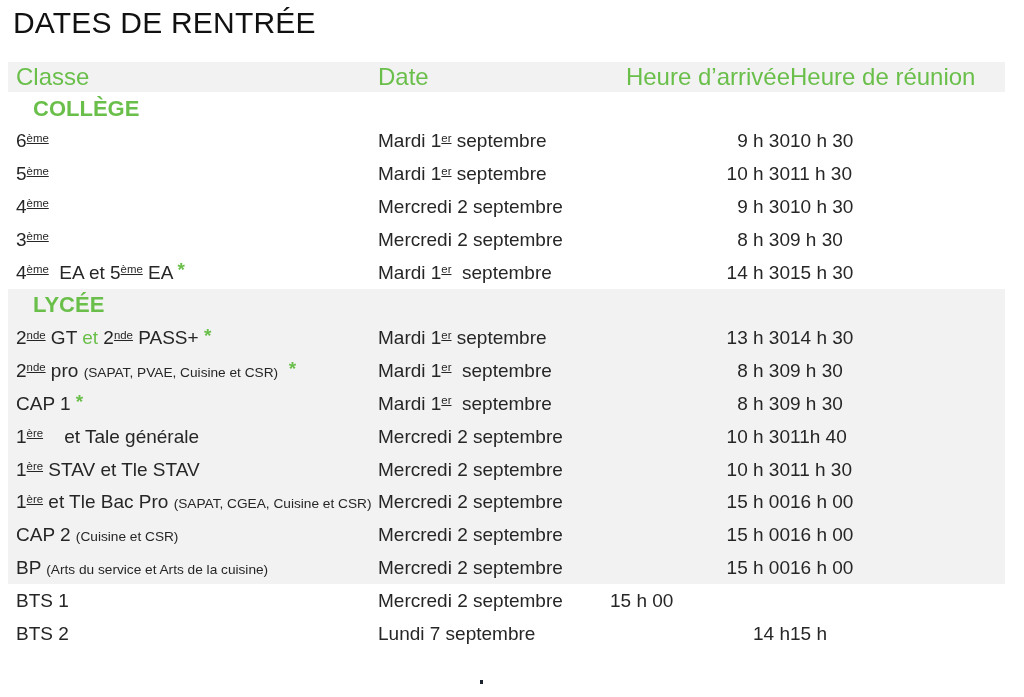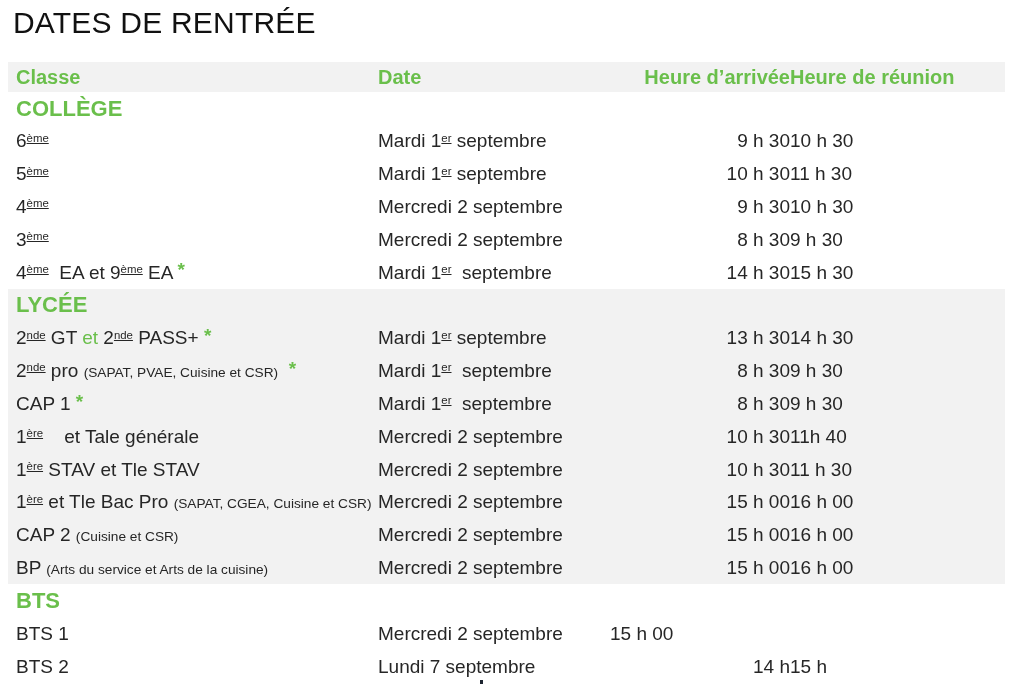--- a/index.html
+++ b/index.html
@@ -30,34 +30,35 @@
   .table{
     position:absolute;
     top:62px;left:8px;
     width:997px;
   }
   .header-row{
     height:30px;
     background:var(--band);
     display:flex;
     align-items:center;
-    font-weight:700;
-    font-size:20px;
+    font-weight:400;
+    font-size:24px;
     color:var(--green);
   }
   .section.shaded{background:var(--band);}
   .section-header{
     height:33px;
     display:flex;
     align-items:center;
     font-weight:700;
     font-size:22px;
     color:var(--green);
     padding-left:8px;
     box-sizing:border-box;
+    margin-left:17px;
   }
   .data-row{
     height:32.8px;
     display:flex;
     align-items:center;
     font-size:19px;
   }
   .c1{width:370px;padding-left:8px;box-sizing:border-box;white-space:pre;}
   .c2{width:232px;white-space:pre;}
   .c3{width:180px;text-align:right;}
@@ -106,21 +107,21 @@
           <div class="c3">9 h 30</div>
           <div class="c4">10 h 30</div>
         </div>
         <div class="data-row">
           <div class="c1"><span>3</span><span class="sup">ème</span></div>
           <div class="c2"><span>Mercredi 2 septembre</span></div>
           <div class="c3">8 h 30</div>
           <div class="c4">9 h 30</div>
         </div>
         <div class="data-row">
-          <div class="c1"><span>4</span><span class="sup">ème</span><span>  EA et 9</span><span class="sup">ème</span><span> EA </span><span class="star">*</span></div>
+          <div class="c1"><span>4</span><span class="sup">ème</span><span>  EA et 5</span><span class="sup">ème</span><span> EA </span><span class="star">*</span></div>
           <div class="c2"><span>Mardi 1</span><span class="sup">er</span><span>  septembre</span></div>
           <div class="c3">14 h 30</div>
           <div class="c4">15 h 30</div>
         </div>
       </div>
       <div class="section shaded">
         <div class="section-header">LYCÉE</div>
         <div class="data-row">
           <div class="c1"><span>2</span><span class="sup">nde</span><span> GT </span><span class="green-bold">et</span><span> 2</span><span class="sup">nde</span><span> PASS+ </span><span class="star">*</span></div>
           <div class="c2"><span>Mardi 1</span><span class="sup">er</span><span> septembre</span></div>
@@ -164,21 +165,20 @@
           <div class="c4">16 h 00</div>
         </div>
         <div class="data-row">
           <div class="c1"><span>BP </span><span class="small">(Arts du service et Arts de la cuisine)</span></div>
           <div class="c2"><span>Mercredi 2 septembre</span></div>
           <div class="c3">15 h 00</div>
           <div class="c4">16 h 00</div>
         </div>
       </div>
       <div class="section">
-        <div class="section-header">BTS</div>
         <div class="data-row">
           <div class="c1"><span>BTS 1</span></div>
           <div class="c2"><span>Mercredi 2 septembre</span></div>
           <div class="c4">15 h 00</div>
         </div>
         <div class="data-row">
           <div class="c1"><span>BTS 2</span></div>
           <div class="c2"><span>Lundi 7 septembre</span></div>
           <div class="c3">14 h</div>
           <div class="c4">15 h</div>

